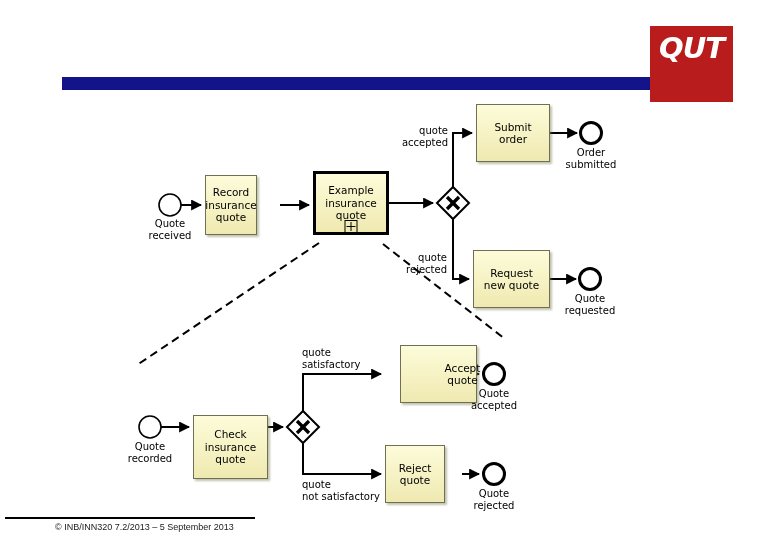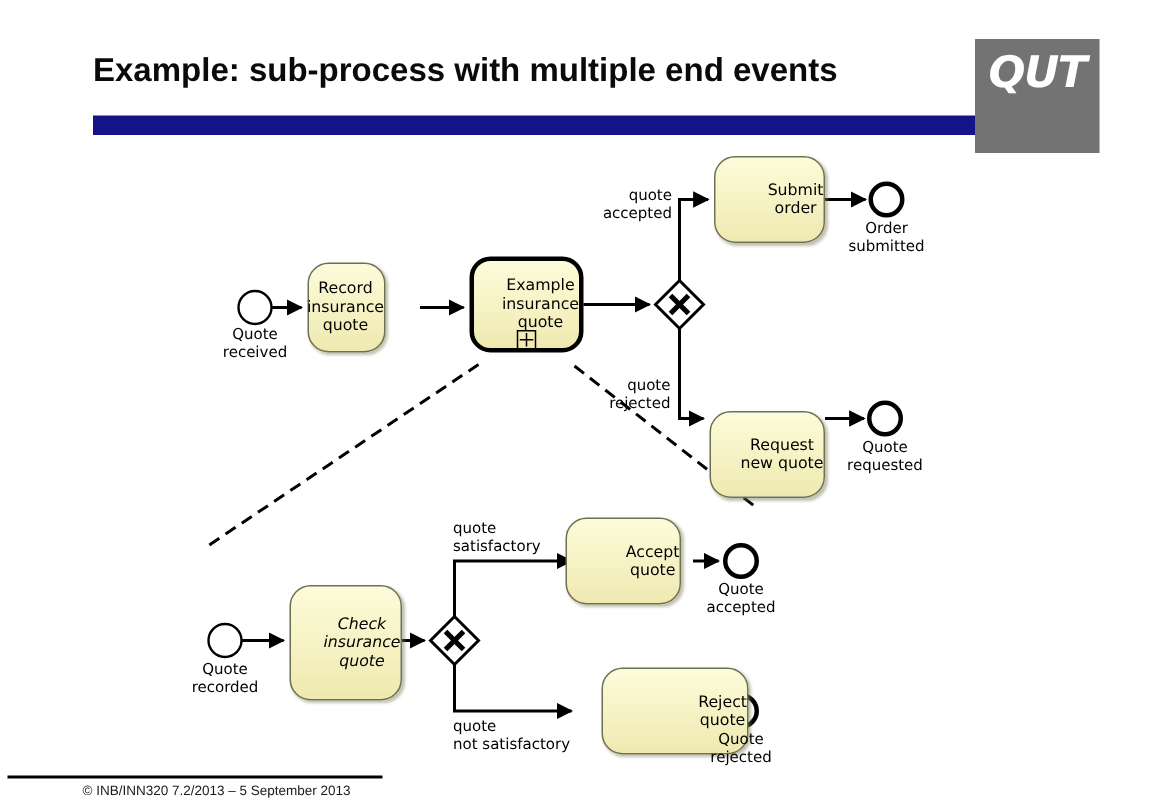--- a/index.html
+++ b/index.html
@@ -11,35 +11,35 @@
     position:absolute; left:62px; top:34px; width:580px;
     font-size:22px; font-weight:bold; color:#0a0a0a; letter-spacing:0px;
     white-space:nowrap;
   }
   .title-bar {
     position:absolute; left:62px; top:77px; width:590px; height:13px;
     background:#14148a;
   }
   .logo {
     position:absolute; left:650px; top:26px; width:83px; height:76px;
-    background:#737373; text-align:center;
+    background:#b91c1c; text-align:center;
   }
   .logo span {
     display:inline-block; margin-top:5px;
     font-family:"DejaVu Sans", sans-serif;
     font-weight:bold; font-style:italic; font-size:29px; color:#ffffff;
     letter-spacing:-1px;
   }
   .dsvg { position:absolute; left:0; top:0; width:780px; height:540px; }
   .task {
     position:absolute; box-sizing:border-box;
     background:linear-gradient(#fdfcda, #efe9b0);
-    border:1.4px solid #6f6f54; border-radius:14px;
+    border:1.4px solid #6f6f54; border-radius:0;
     box-shadow:1.5px 1.5px 2px rgba(120,120,80,0.45);
-    display:flex; align-items:center; justify-content:flex-end;
+    display:flex; align-items:center; justify-content:center;
   }
   .task.subprocess { border:3px solid #000; box-shadow:none; }
   .task .tlabel {
     font-family:"DejaVu Sans", sans-serif; font-size:10.5px; line-height:1.18;
     color:#000; text-align:center; white-space:pre-line;
   }
   .plus-marker {
     position:absolute; left:50%; bottom:-1px; transform:translateX(-50%);
     width:13px; height:13px; box-sizing:border-box; border:1.3px solid #000;
     background:transparent;
@@ -64,21 +64,20 @@
   .footer {
     position:absolute; left:7px; top:522px; font-size:9px; color:#1a1a1a;
     font-family:"Liberation Sans", sans-serif; white-space:nowrap;padding-left:48px;
   }
 </style>
 </head>
 <body>
 
 <div class="slide">
 
-  <div class="title">Example: sub-process with multiple end events</div>
   <div class="title-bar"></div>
   <div class="logo">
     <span>QUT</span>
   </div>
 
   <svg class="dsvg" viewBox="0 0 780 540">
     <defs>
       <marker id="arrow" viewBox="0 0 10 10" refX="9" refY="5" markerWidth="5.5" markerHeight="5.5" orient="auto-start-reverse">
         <path d="M0,0 L10,5 L0,10 z" fill="#000"></path>
       </marker>
@@ -129,35 +128,35 @@
   <div class="task subprocess" style="left:313px;top:171px;width:76px;height:64px;">
     <span class="tlabel">Example
 insurance
 quote</span>
     <span class="plus-marker"></span>
   </div>
   <div class="task" style="left:476px;top:104px;width:74px;height:58px;">
     <span class="tlabel">Submit
 order</span>
   </div>
-  <div class="task" style="left:473px;top:250px;width:77px;height:58px;margin-top:24px;">
+  <div class="task" style="left:473px;top:250px;width:77px;height:58px;">
     <span class="tlabel">Request
 new quote</span>
   </div>
 
-  <div class="task" style="left:193px;top:390px;width:75px;height:77px;font-style:italic;">
+  <div class="task" style="left:193px;top:415px;width:75px;height:64px;">
     <span class="tlabel">Check
 insurance
 quote</span>
   </div>
-  <div class="task" style="left:377px;top:345px;width:77px;height:58px;padding-left:48px;">
+  <div class="task" style="left:400px;top:345px;width:77px;height:58px;padding-left:48px;">
     <span class="tlabel">Accept
 quote</span>
   </div>
-  <div class="task" style="left:385px;top:445px;width:98px;height:58px;margin-left:16px;">
+  <div class="task" style="left:385px;top:445px;width:60px;height:58px;">
     <span class="tlabel">Reject
 quote</span>
   </div>
 
   <div class="lbl center" style="left:125px;top:218px;width:90px;">Quote
 received</div>
   <div class="lbl center" style="left:547px;top:147px;width:88px;">Order
 submitted</div>
   <div class="lbl center" style="left:545px;top:293px;width:90px;">Quote
 requested</div>

